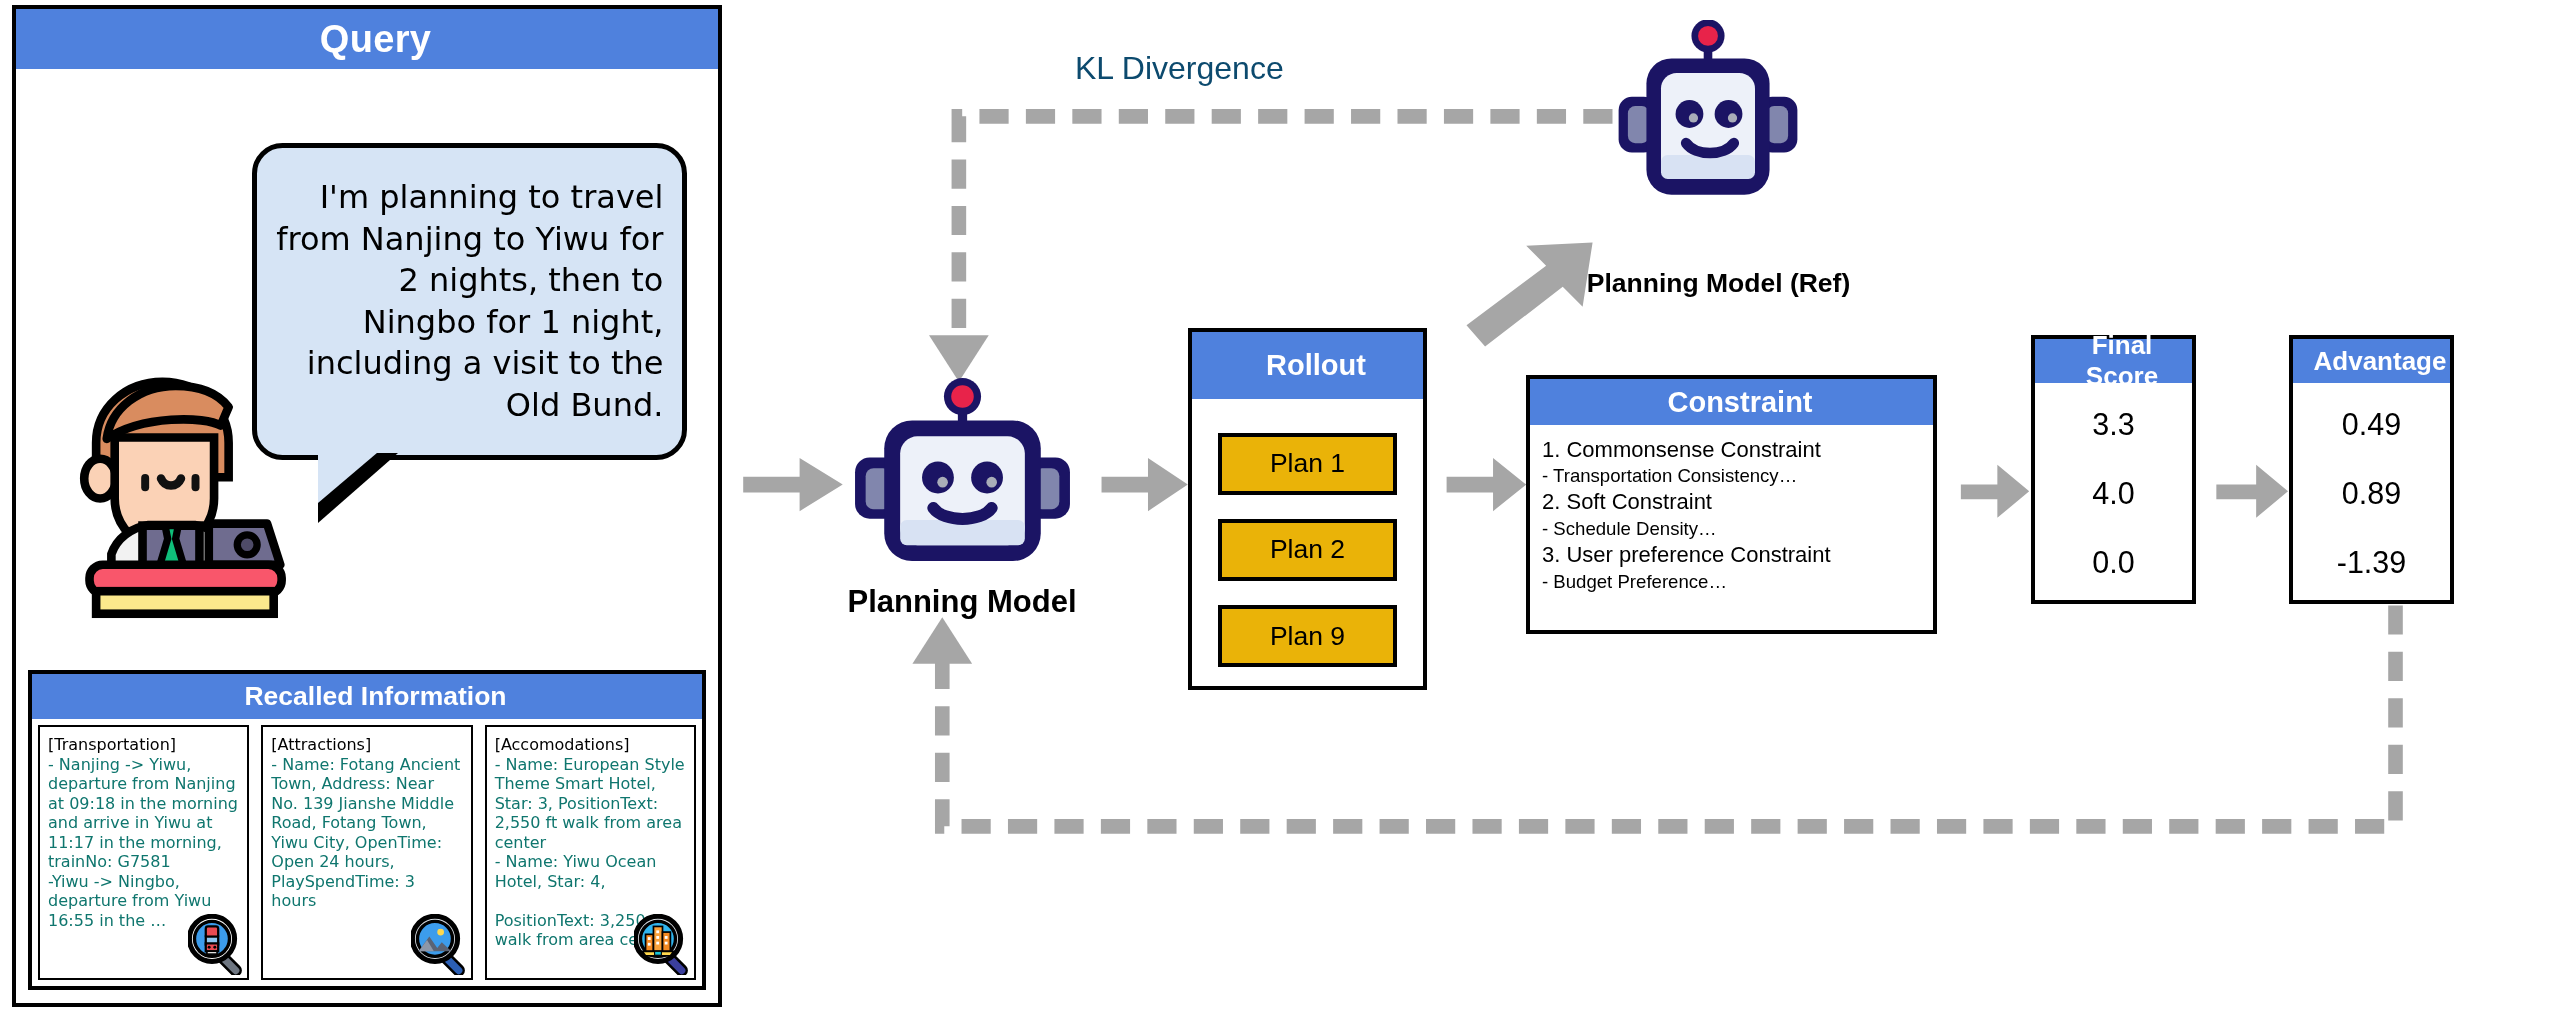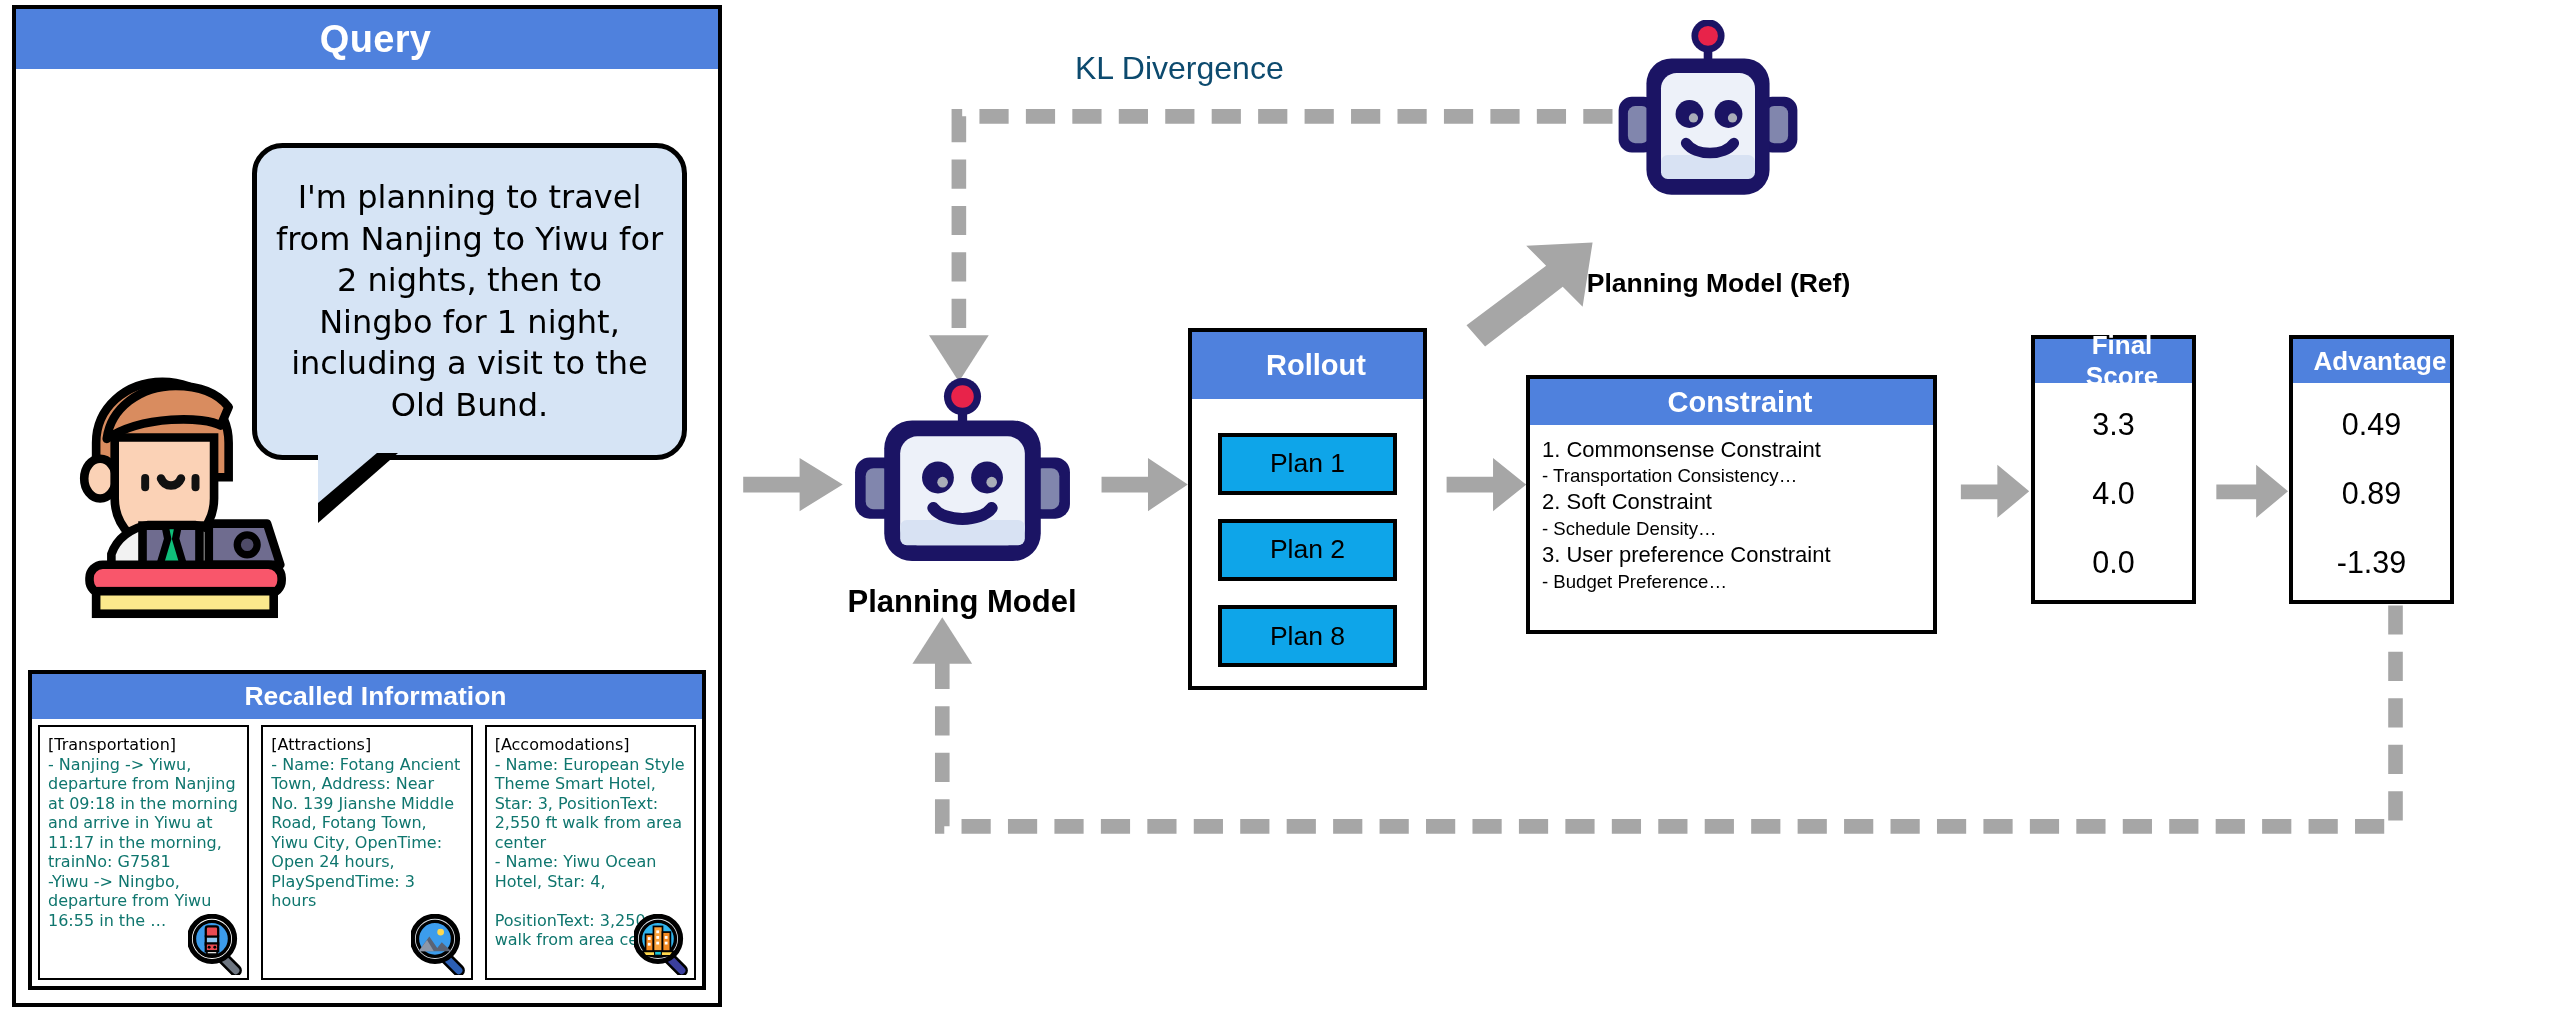--- a/index.html
+++ b/index.html
@@ -16,21 +16,21 @@
 
   
   #query-panel{left:12px;top:5.3px;width:710px;height:1002px;}
   #query-header{height:60px;font-size:38px;letter-spacing:0.3px;}
   #query-body{position:relative;height:calc(100% - 60px);}
 
   
   #speech-bubble{position:absolute;left:236px;top:74px;width:435px;height:317px;
      background:#d6e4f5;border:5.3px solid #000;border-radius:30.5px;box-sizing:border-box;
      display:flex;align-items:center;justify-content:center;padding:10.6px 18.6px;}
-  #speech-text{font-size:32px;line-height:1.30;color:#000;text-align:center;
+  #speech-text{font-size:32px;line-height:1.30;color:#000;text-align:right;
      font-family:"DejaVu Sans", sans-serif;font-weight:500;}
   #speech-tail{position:absolute;left:302px;top:384px;width:0;height:0;
      border-left:0 solid transparent;border-right:80px solid transparent;
      border-top:70px solid #000;}
   #speech-tail-in{position:absolute;left:302px;top:378px;width:0;height:0;
      border-right:66px solid transparent;border-top:56px solid #d6e4f5;}
 
   
   #person{position:absolute;left:32px;top:289px;width:246px;height:265px;}
 
@@ -55,21 +55,21 @@
   #ref-label{left:1513px;top:268px;width:411px;text-align:center;
              font-size:26.5px;font-weight:bold;color:#000;}
   #kl-label{left:1075px;top:50px;width:411px;text-align:left;
             font-size:32px;color:#0c4a6e;font-family:"Liberation Sans", sans-serif;}
 
   
   #rollout-panel{left:1188px;top:328px;width:239px;height:362px;}
   #rollout-header{height:67px;font-size:29px;}
   #rollout-body{height:calc(100% - 52px);display:flex;flex-direction:column;
                 justify-content:space-evenly;align-items:center;padding:9.3px 0;box-sizing:border-box;}
-  .plan-box{width:179px;height:62px;border:4px solid #000;background:#0ea5e9;box-sizing:border-box;
+  .plan-box{width:179px;height:62px;border:4px solid #000;background:#eab308;box-sizing:border-box;
             display:flex;align-items:center;justify-content:center;font-size:26.5px;color:#000;}
 
   
   #constraint-panel{left:1526px;top:375px;width:411px;height:259px;}
   #constraint-header{height:46px;font-size:29px;}
   #constraint-body{padding:10.6px 12px 6.6px 12px;box-sizing:border-box;}
   .c-major{font-size:22px;color:#000;line-height:1.30;}
   .c-minor{font-size:18.6px;color:#000;line-height:1.30;}
 
   
@@ -271,21 +271,21 @@
   <path d="M112 186c14 20 58 20 72 0" fill="none" stroke="#1b1464" stroke-width="16" stroke-linecap="round"></path>
 </svg>
 <div class="abs" id="ref-label">Planning Model (Ref)</div>
 <div class="abs" id="kl-label">KL Divergence</div>
 
 <div class="abs panel" id="rollout-panel">
   <div class="panel-hd" id="rollout-header">Rollout</div>
   <div id="rollout-body">
     <div class="plan-box">Plan 1</div>
     <div class="plan-box">Plan 2</div>
-    <div class="plan-box">Plan 8</div>
+    <div class="plan-box">Plan 9</div>
   </div>
 </div>
 
 <div class="abs panel" id="constraint-panel">
   <div class="panel-hd" id="constraint-header">Constraint</div>
   <div id="constraint-body">
     <div class="c-major">1. Commonsense Constraint</div>
     <div class="c-minor">- Transportation  Consistency…</div>
     <div class="c-major">2. Soft Constraint</div>
     <div class="c-minor">- Schedule Density…</div>

